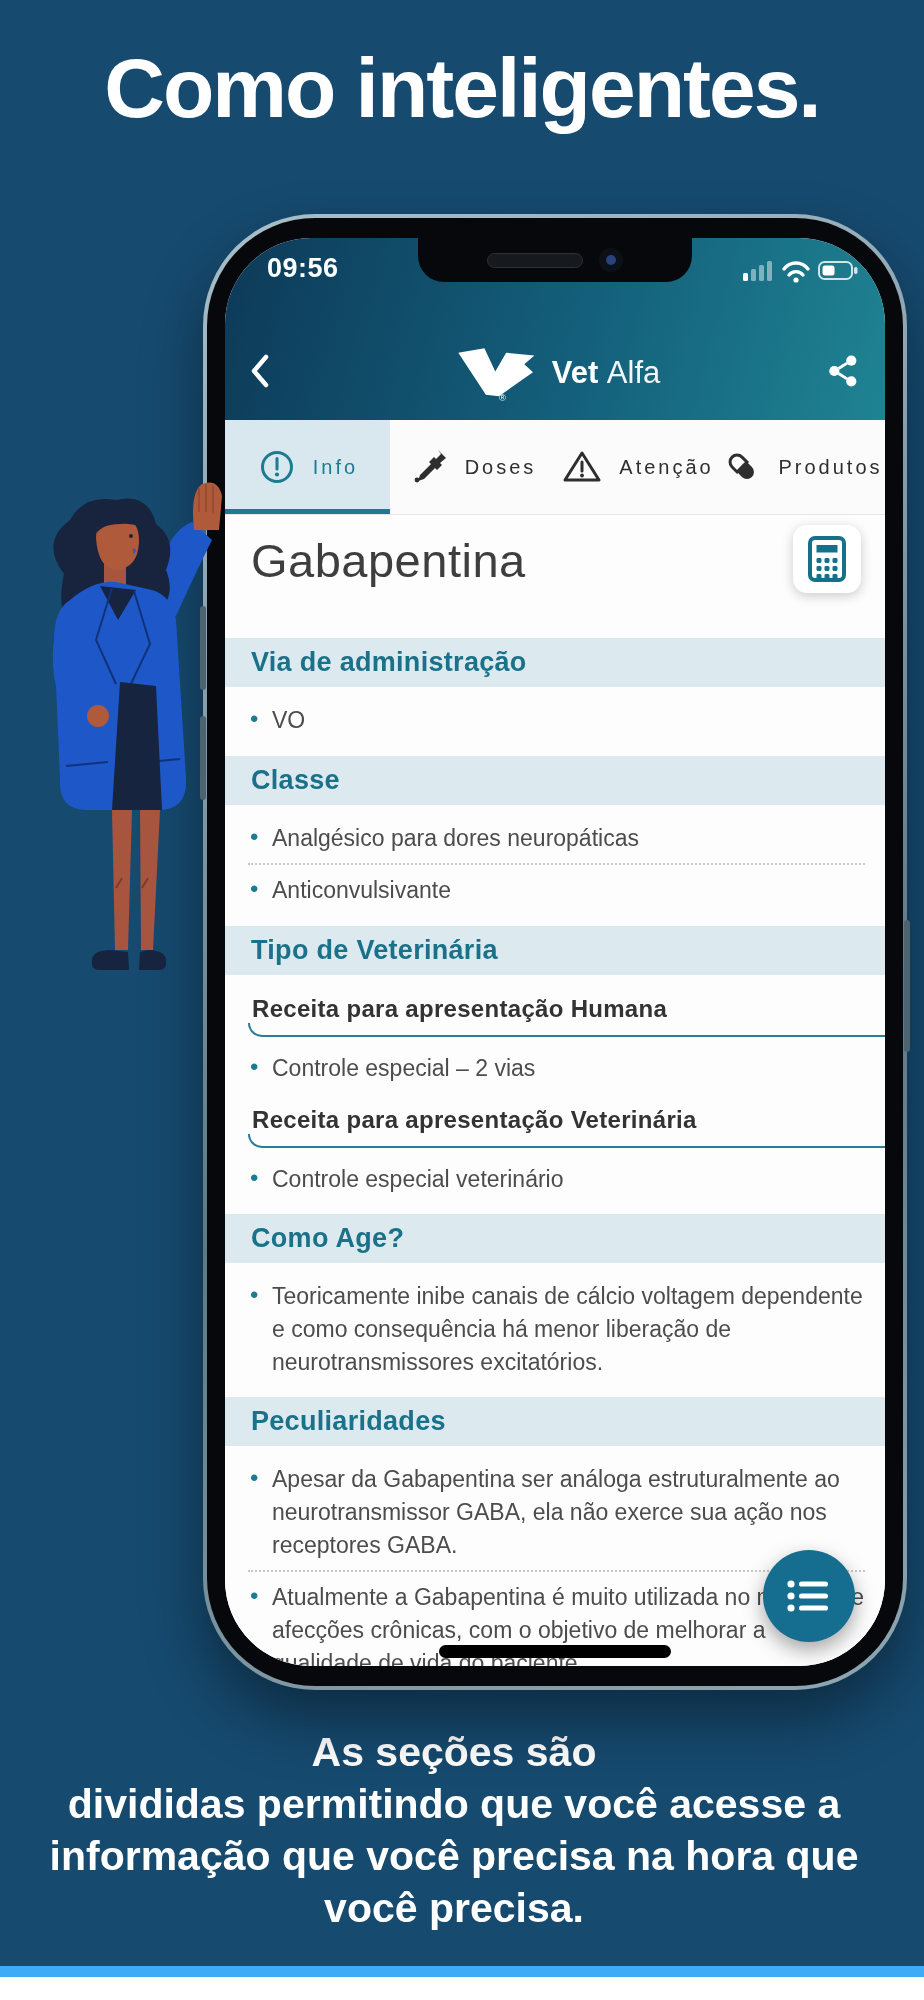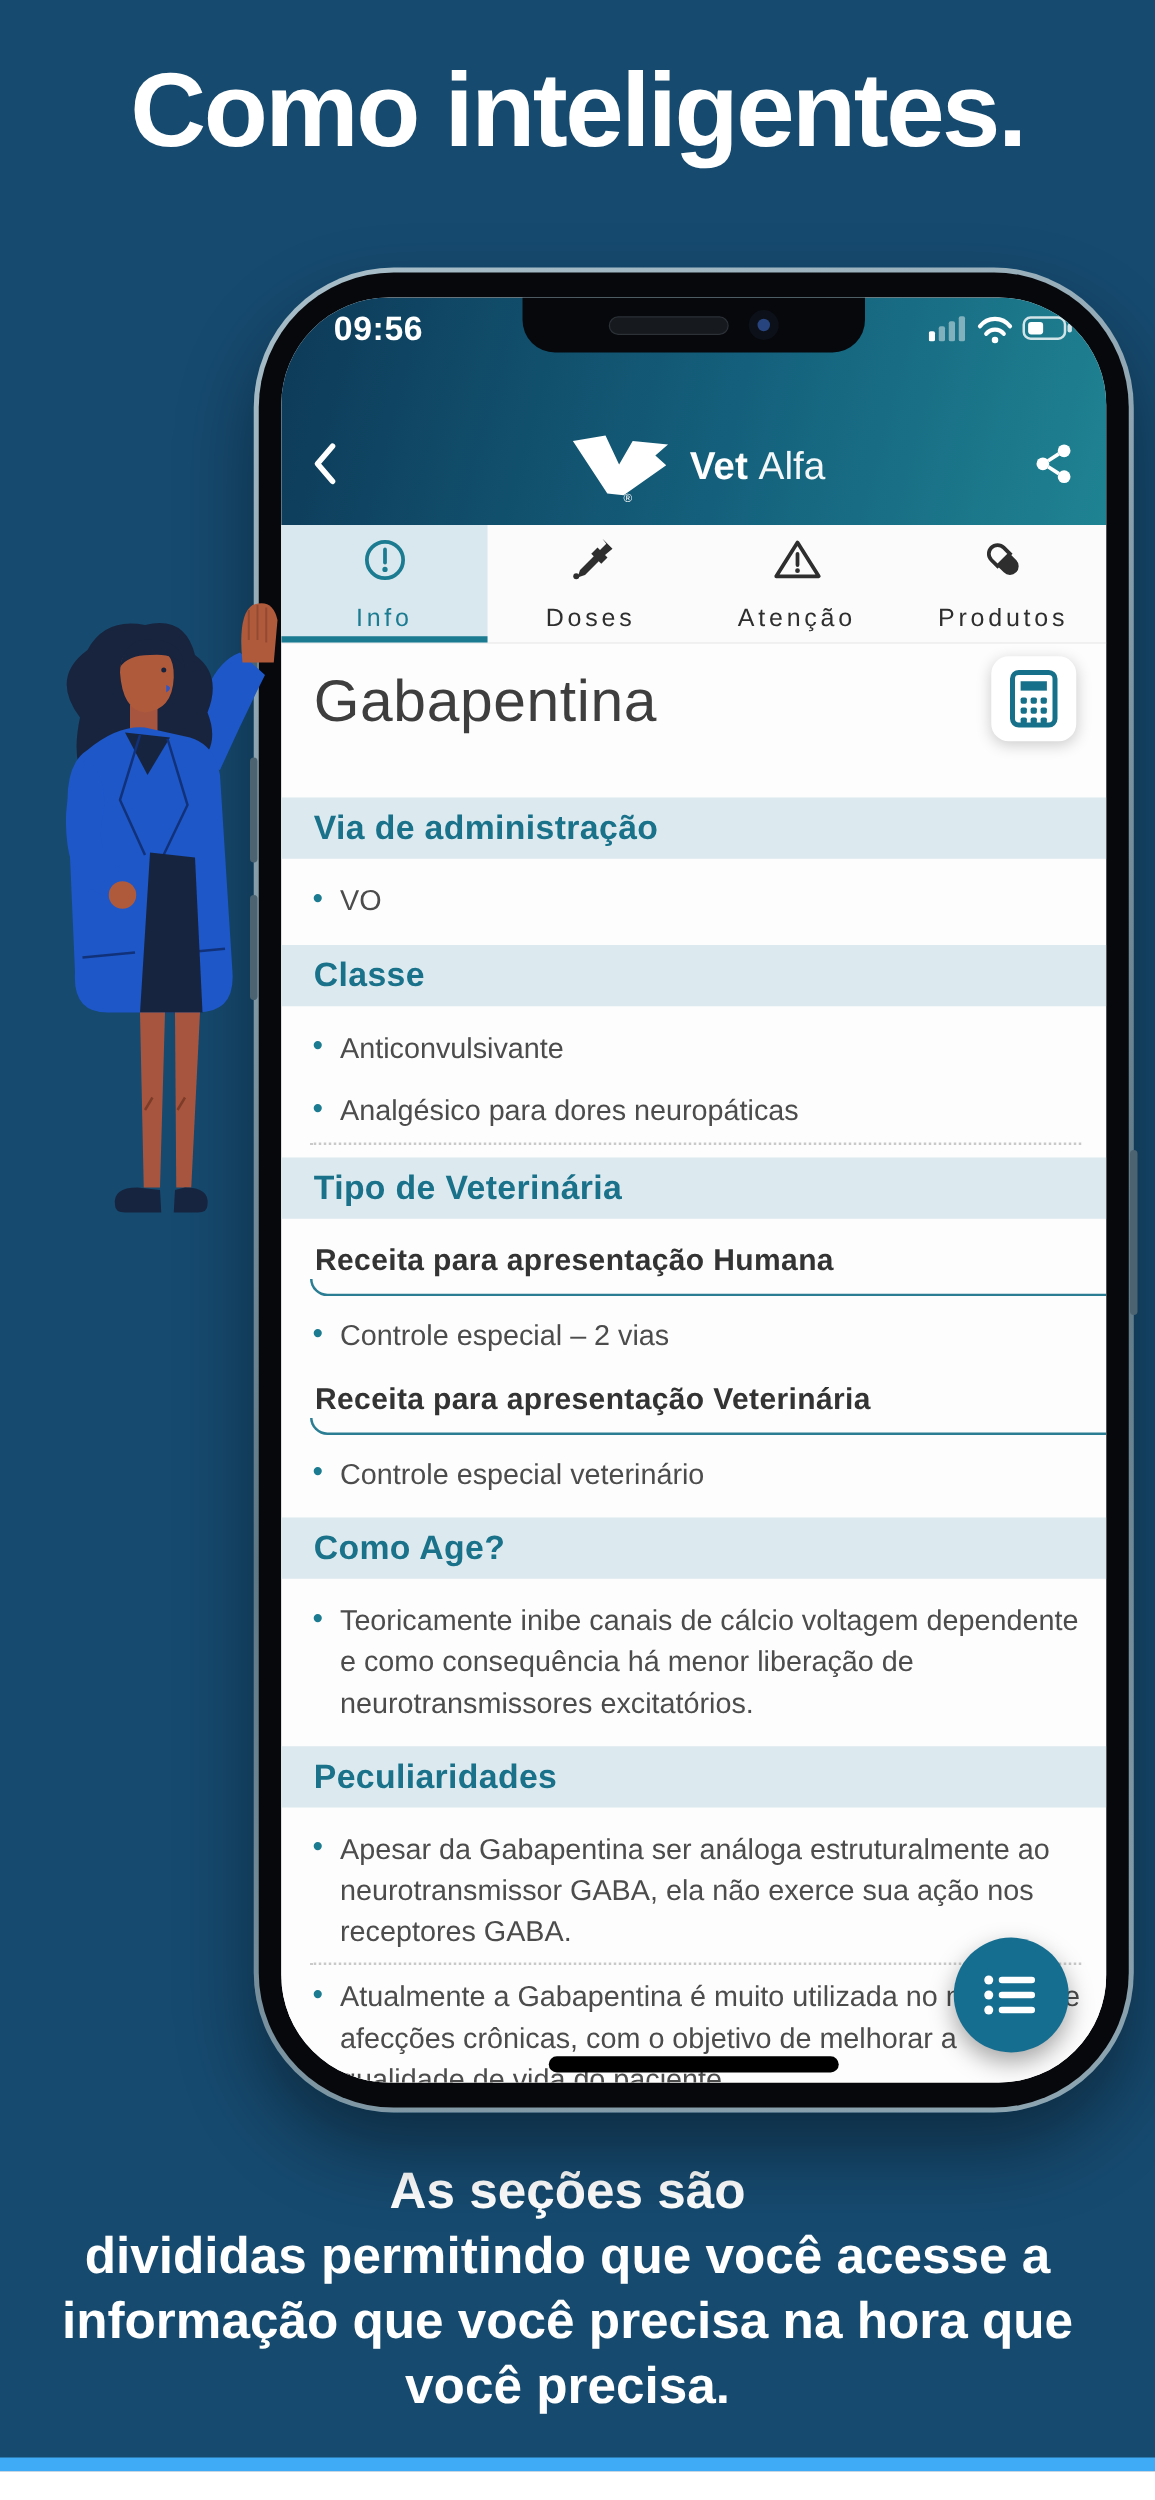--- a/index.html
+++ b/index.html
@@ -42,31 +42,31 @@
   .speaker{width:94px;height:13px;background:#16191e;border:1px solid #2b3137;border-radius:8px;}
   .cam{width:24px;height:24px;border-radius:50%;background:#0c1018;display:flex;align-items:center;justify-content:center;}
   .cam i{display:block;width:10px;height:10px;border-radius:50%;background:#27447e;}
   
   .app-header{
     background:linear-gradient(105deg,#0d3a58 0%,#14607c 55%,#1f8392 100%);
     height:182px;flex:0 0 auto;color:#fff;position:relative;
     display:flex;flex-direction:column;justify-content:space-between;
     padding:10px 24px 18px;box-sizing:border-box;
   }
-  .status-row{display:flex;justify-content:space-between;align-items:flex-start;height:36px;}
+  .status-row{display:flex;justify-content:space-between;align-items:flex-end;height:36px;}
   .time{font-size:27px;font-weight:bold;margin-left:18px;letter-spacing:.5px;}
   .nav-row{display:grid;grid-template-columns:48px 1fr 48px;align-items:center;}
   .brand{display:flex;align-items:center;justify-content:center;gap:10px;}
   .brand-text{font-size:31px;}
   .brand-text b{font-weight:bold;}
   .brand-text span{font-weight:300;opacity:.95;}
   
   .tab-bar{display:flex;background:#fbfbfb;height:94px;flex:0 0 auto;border-bottom:1px solid #e6e6e6;}
   .tab{
-    flex:1;display:flex;flex-direction:column;align-items:center;justify-content:center;
+    flex:1;display:flex;flex-direction:row;align-items:center;justify-content:center;
     gap:16px;color:#2e2e2e;font-size:20px;letter-spacing:3px;cursor:pointer;
   }
   .tab svg{stroke:#2e2e2e;fill:none;}
   .tab .fill{fill:#2e2e2e;stroke:none;}
   .tab.active{background:#d9e8ee;color:var(--accent,#1b7b91);box-shadow:inset 0 -5px 0 var(--accent,#1b7b91);}
   .tab.active svg{stroke:var(--accent,#1b7b91);}
   .tab.active .fill{fill:var(--accent,#1b7b91);}
   
   .content{flex:1;background:#fdfdfd;position:relative;}
   .drug-head{padding:18px 26px 0;position:relative;}
@@ -239,22 +239,22 @@
         <div class="sections">
             <div class="drug-section">
               <div class="section-band">Via de administração</div>
               <div class="section-body">
                 <div class="bullet"><span>VO</span></div>
               </div>
             </div>
             <div class="drug-section">
               <div class="section-band">Classe</div>
               <div class="section-body">
+                <div class="bullet divided"><span>Analgésico para dores neuropáticas</span></div>
                 <div class="bullet"><span>Anticonvulsivante</span></div>
-                <div class="bullet divided"><span>Analgésico para dores neuropáticas</span></div>
               </div>
             </div>
             <div class="drug-section">
               <div class="section-band">Tipo de Veterinária</div>
               <div class="section-body">
                 <div class="subheader">Receita para apresentação Humana</div>
                 <div class="bullet"><span>Controle especial – 2 vias</span></div>
                 <div class="subheader">Receita para apresentação Veterinária</div>
                 <div class="bullet"><span>Controle especial veterinário</span></div>
               </div>

